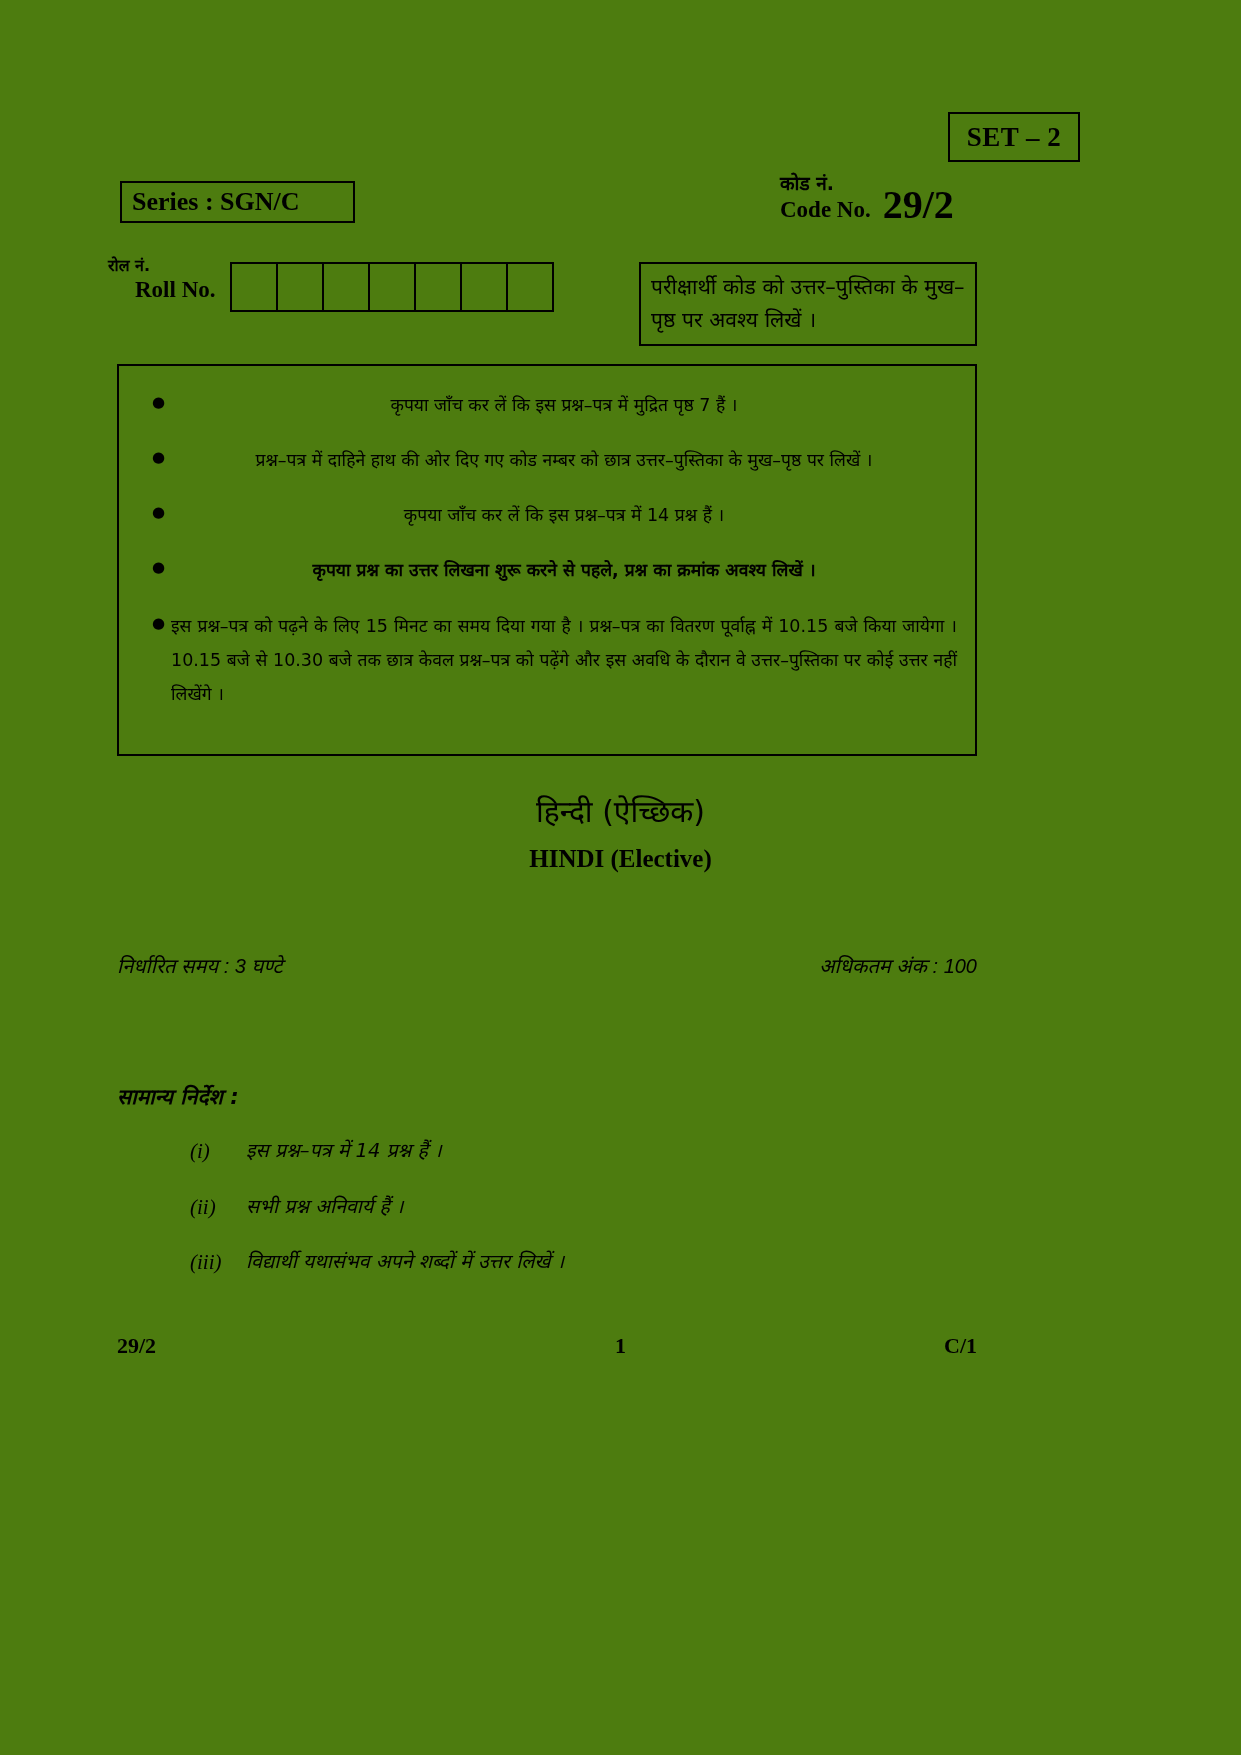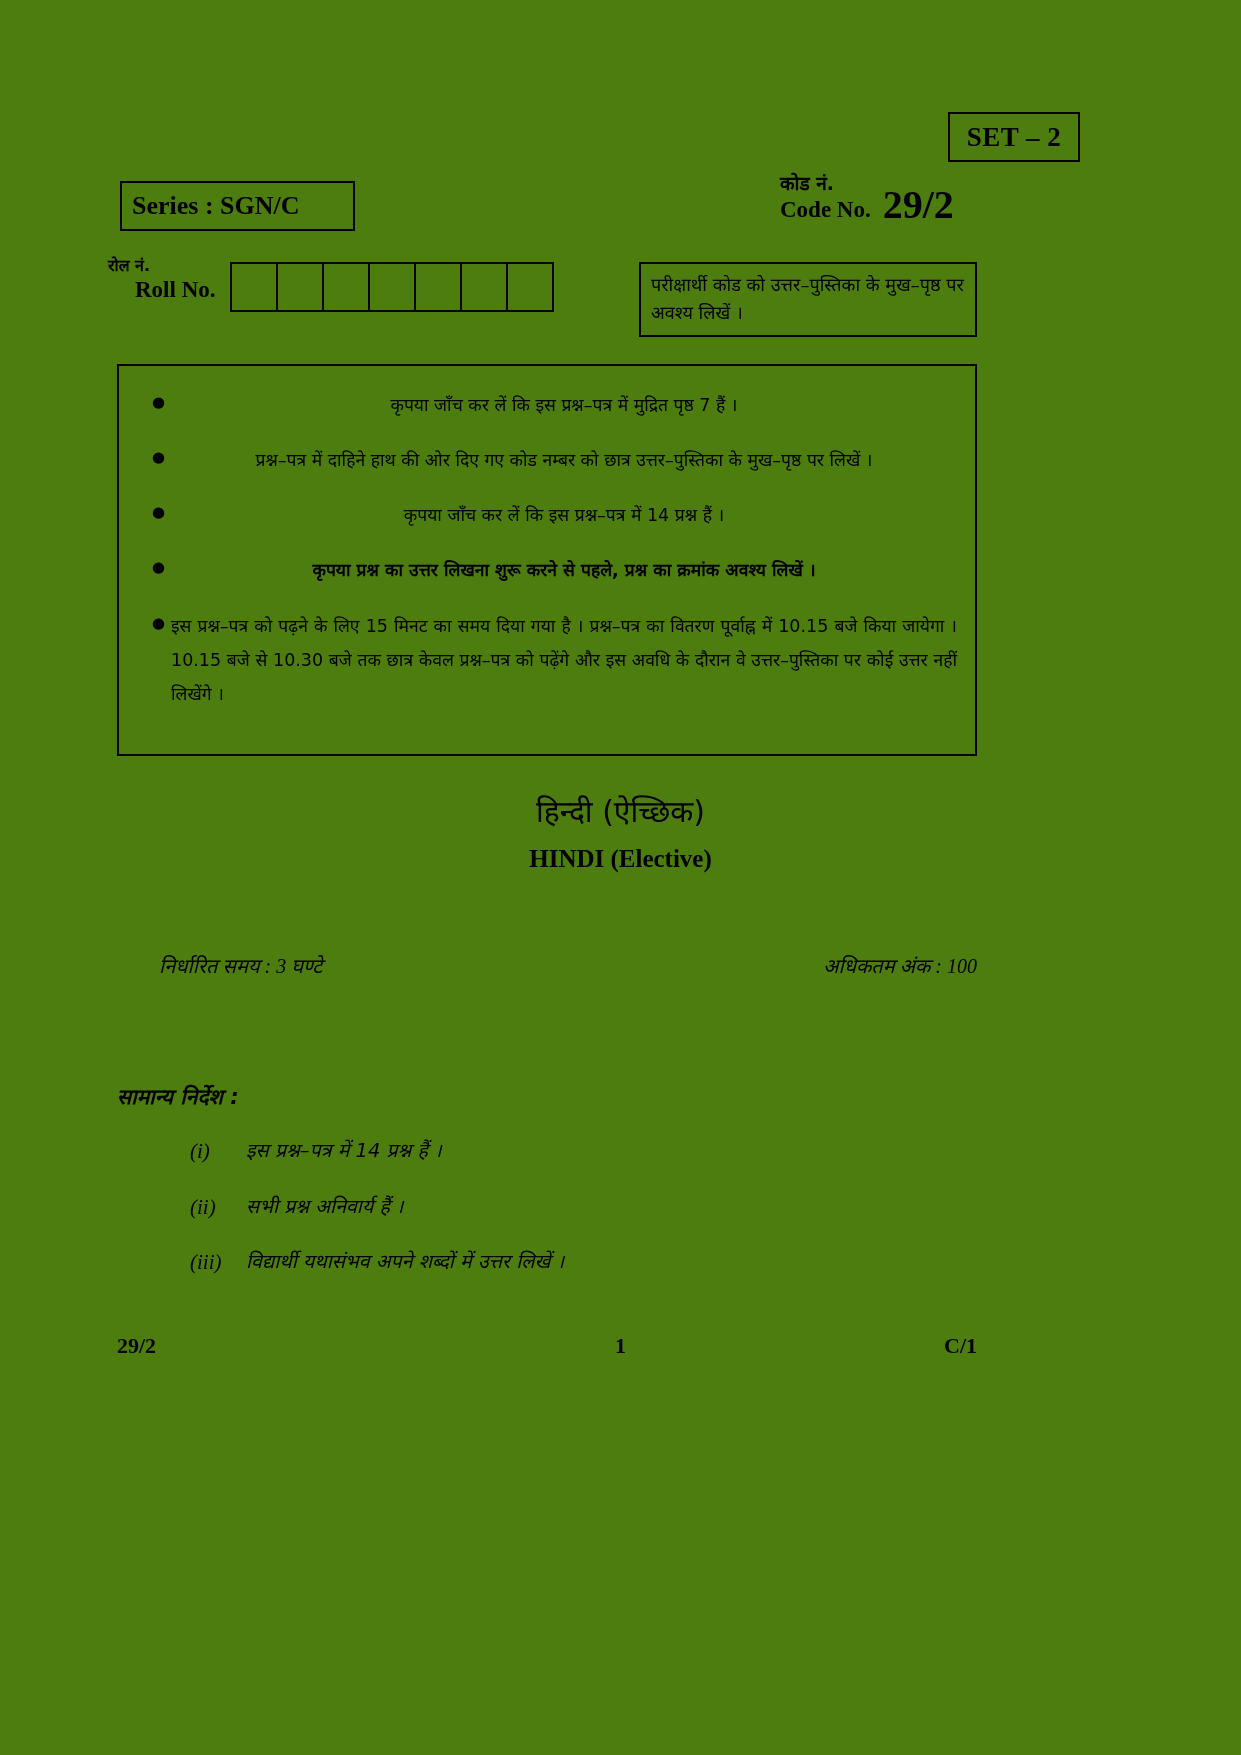--- a/index.html
+++ b/index.html
@@ -35,21 +35,21 @@
     font-size: 27px;
     letter-spacing: 0.5px;
   }
 
   
   .series-box {
     position: absolute;
     left: 120px;
     top: 181px;
     width: 235px;
-    height: 50px;
+    height: 42px;
     border: 2px solid #000;
     display: flex;
     align-items: center;
     font-weight: bold;
     font-size: 26px;
     padding-left: 10px;
     box-sizing: border-box;
   }
 
   
@@ -123,21 +123,21 @@
   .note-box {
     position: absolute;
     left: 639px;
     top: 262px;
     width: 338px;
     min-height: 66px;
     border: 2px solid #000;
     box-sizing: border-box;
     padding: 7px 10px 8px 10px;
     font-family: "DejaVu Sans", sans-serif;
-    font-size: 18px;
+    font-size: 21px;
     line-height: 1.55;
   }
 
   
   .instr-box {
     position: absolute;
     left: 117px;
     top: 364px;
     width: 860px;
     height: 392px;
@@ -192,24 +192,23 @@
     position: absolute;
     left: 117px;
     width: 860px;
     display: flex;
     justify-content: space-between;
     font-style: italic;
   }
   .meta-row.row1 { top: 952px; }
   .meta-row.row2 { top: 994px; }
   .meta-hi {
-    font-family: Liberation Serif, serif;
+    font-family: Liberation Sans, sans-serif;
     font-style: italic;
     font-size: 20px;
-    margin-left: 42px;
   }
   .meta-en {
     font-size: 22px;
     font-style: italic;
   }
 
   
   .gen-head {
     position: absolute;
     left: 117px;

